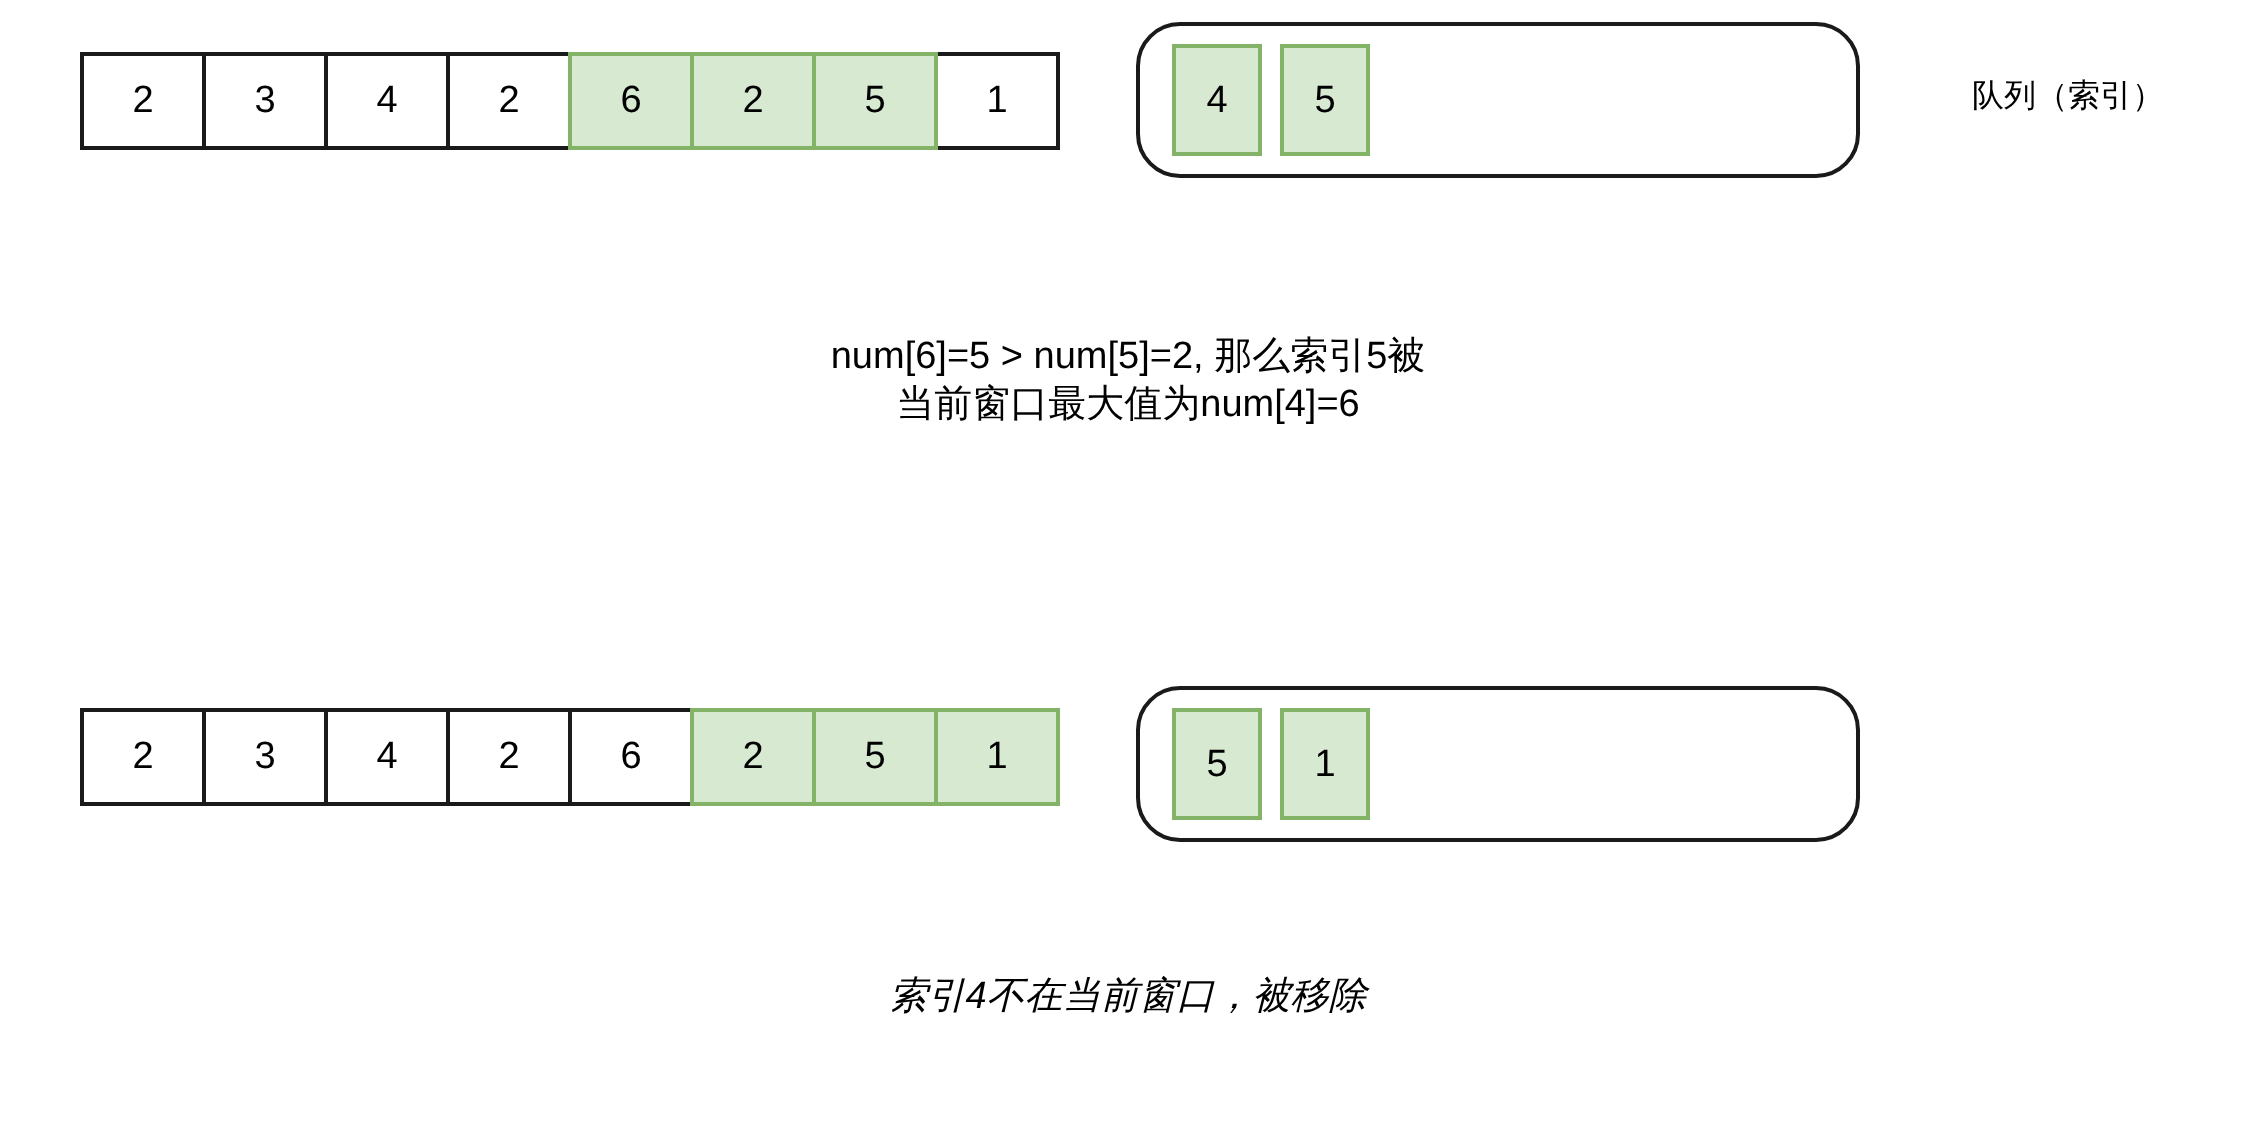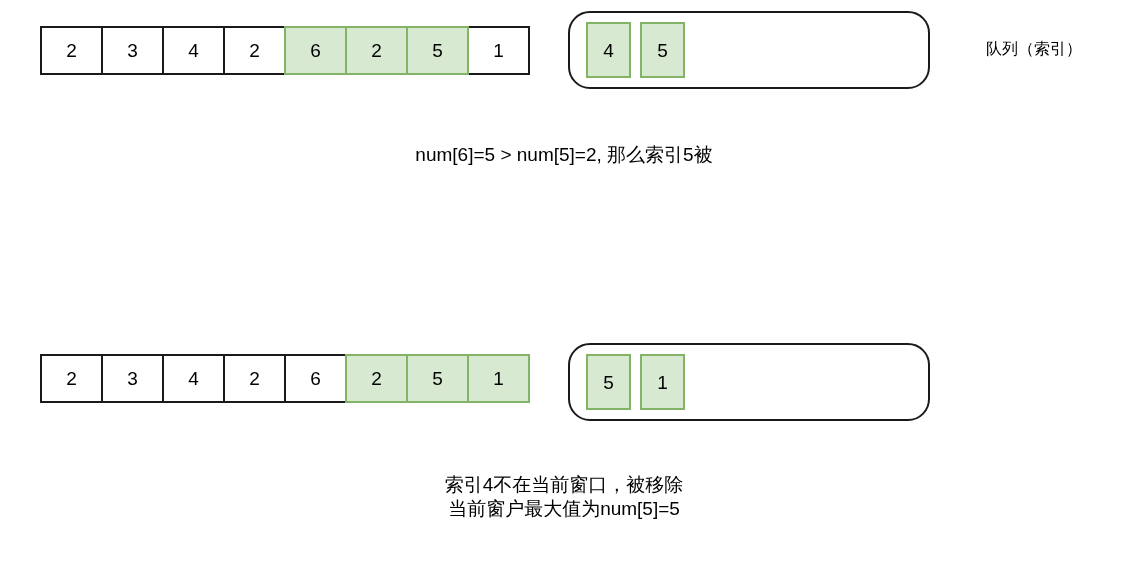--- a/index.html
+++ b/index.html
@@ -90,20 +90,21 @@
   }
 
   .caption {
     position: absolute;
     width: 1128px;
     left: 0;
     text-align: center;
     font-size: 19px;
     line-height: 24px;
     color: #000000;
+    margin-top: 24px;
   }
   .caption div { white-space: nowrap; }
 </style>
 </head>
 <body>
 
 <section class="panel panel-1">
 
   <div class="array-strip" style="left:40px; top:26px;">
     <div class="array-cell">2</div>
@@ -118,20 +119,21 @@
 
   <div class="queue-box" style="left:568px; top:11px;">
     <div class="queue-cell">4</div>
     <div class="queue-cell">5</div>
   </div>
 
   <div class="side-label" style="left:986px; top:41px;">队列（索引）</div>
 
   <div class="caption" style="top:143px;">
     <div>num[6]=5  &gt; num[5]=2, 那么索引5被</div>
+    <div>当前窗口最大值为num[4]=6</div>
   </div>
 
 </section>
 
 <section class="panel panel-2">
 
   <div class="array-strip" style="left:40px; top:14px;">
     <div class="array-cell">2</div>
     <div class="array-cell">3</div>
     <div class="array-cell">4</div>
@@ -140,18 +142,17 @@
     <div class="array-cell hl">2</div>
     <div class="array-cell hl">5</div>
     <div class="array-cell hl">1</div>
   </div>
 
   <div class="queue-box" style="left:568px; top:3px;">
     <div class="queue-cell">5</div>
     <div class="queue-cell">1</div>
   </div>
 
-  <div class="caption" style="top:133px;">
+  <div class="caption" style="top:123px;font-style:italic;">
     <div>索引4不在当前窗口，被移除</div>
-    <div>当前窗户最大值为num[5]=5</div>
   </div>
 
 </section>
 
 </body></html>

